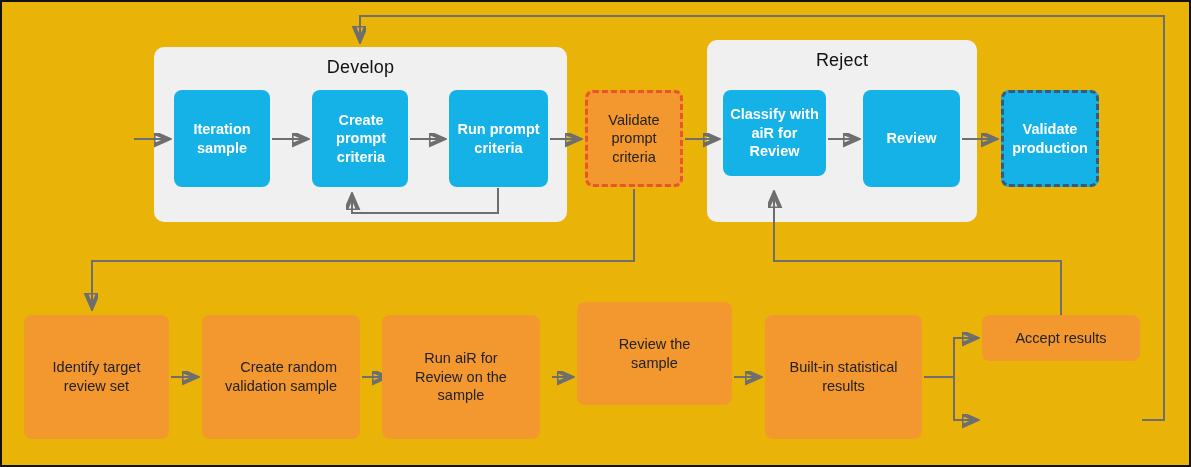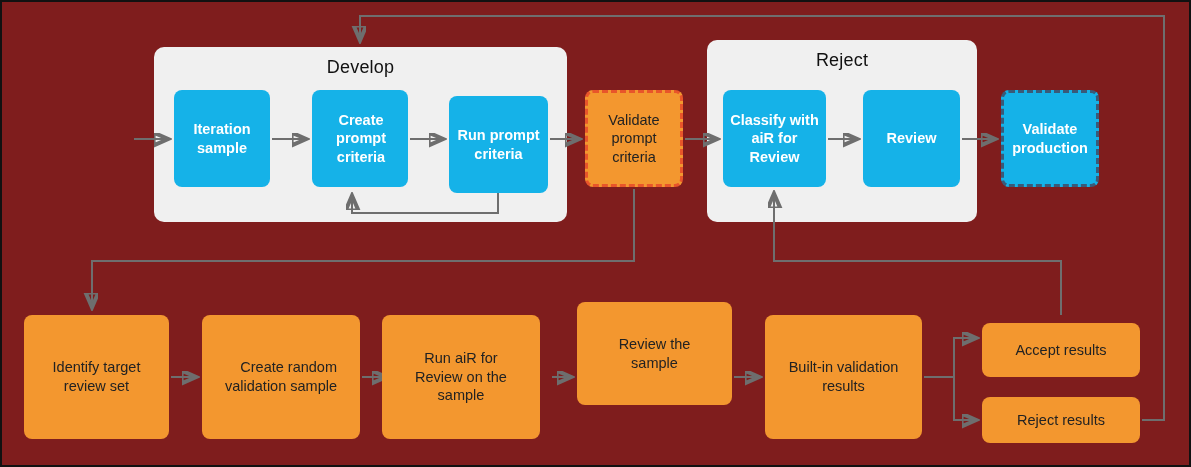--- a/index.html
+++ b/index.html
@@ -1,21 +1,21 @@
 <!DOCTYPE html>
 <html><head>
 <meta charset="utf-8">
 <style>
   html,body{margin:0;padding:0;background:#ffffff;}
   body{font-family:"Liberation Sans","DejaVu Sans",sans-serif;}
 
   #canvas{
     position:relative;
     width:1191px;height:467px;
-    background:#7f1d1d;
+    background:#eab308;
     box-sizing:border-box;
     border:2px solid #111111;
     overflow:hidden;
   }
 
   
   .panel{
     position:absolute;
     background:#F0F0F0;
     border-radius:10px;
@@ -102,39 +102,38 @@
     <path d="M1059,313 L1059,259 L772,259 L772,192" marker-end="url(#ah)" style="stroke: rgb(110, 110, 110);"></path>
 
     <path d="M1140,418 L1162,418 L1162,14 L358,14 L358,38" marker-end="url(#ah)" style="stroke: rgb(110, 110, 110);"></path>
   </svg>
 
   <div class="node blue" id="node-iteration-sample" style="left: 172px; top: 88px; width: 96px; height: 97px; padding-left: 6px;">Iteration
 sample</div>
   <div class="node blue" id="node-create-prompt-criteria" style="left: 310px; top: 88px; width: 96px; height: 97px; padding-left: 8px;">Create
 prompt
 criteria</div>
-  <div class="node blue" id="node-run-prompt-criteria" style="left: 447px; top: 88px; width: 99px; height: 97px; margin-top: 6px;">Run prompt
+  <div class="node blue" id="node-run-prompt-criteria" style="left: 447px; top: 88px; width: 99px; height: 97px;">Run prompt
 criteria</div>
   <div class="node orange-dashed" id="node-validate-prompt-criteria" style="left: 583px; top: 88px; width: 98px; height: 97px;">Validate
 prompt
 criteria</div>
-  <div class="node blue" id="node-classify-with-air" style="left: 721px; top: 88px; width: 103px; height: 97px;">Classify with
+  <div class="node blue" id="node-classify-with-air" style="left: 721px; top: 88px; width: 103px; height: 86px;">Classify with
 aiR for
 Review</div>
   <div class="node blue" id="node-review" style="left: 861px; top: 88px; width: 97px; height: 97px;">Review</div>
   <div class="node blue-dashed" id="node-validate-production" style="left: 999px; top: 88px; width: 98px; height: 97px;">Validate
 production</div>
 
   <div class="node orange" id="node-identify-target-review-set" style="left: 22px; top: 313px; width: 145px; height: 124px;">Identify target
 review set</div>
   <div class="node orange" id="node-create-random-validation-sample" style="left: 200px; top: 313px; width: 158px; height: 124px; text-align: right;">Create random
 validation sample</div>
   <div class="node orange" id="node-run-air-on-sample" style="left: 380px; top: 313px; width: 158px; height: 124px;">Run aiR for
 Review on the
 sample</div>
   <div class="node orange" id="node-review-the-sample" style="left: 575px; top: 300px; width: 155px; height: 103px;">Review the
 sample</div>
-  <div class="node orange" id="node-built-in-statistical-results" style="left: 763px; top: 313px; width: 157px; height: 124px;">Built-in validation
+  <div class="node orange" id="node-built-in-statistical-results" style="left: 763px; top: 313px; width: 157px; height: 124px;">Built-in statistical
 results</div>
-  <div class="node orange" id="node-accept-results" style="left: 980px; top: 313px; width: 158px; height: 54px; margin-top: 8px;">Accept results</div>
-  <div class="node orange" id="node-reject-results" style="left: 980px; top: 395px; width: 158px; height: 46px;">Reject results</div>
+  <div class="node orange" id="node-accept-results" style="left: 980px; top: 313px; width: 158px; height: 46px;">Accept results</div>
 
 </div>
 
 </body></html>

